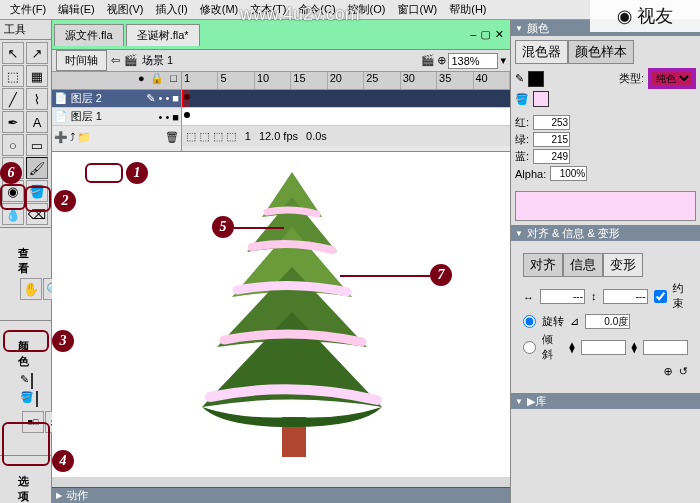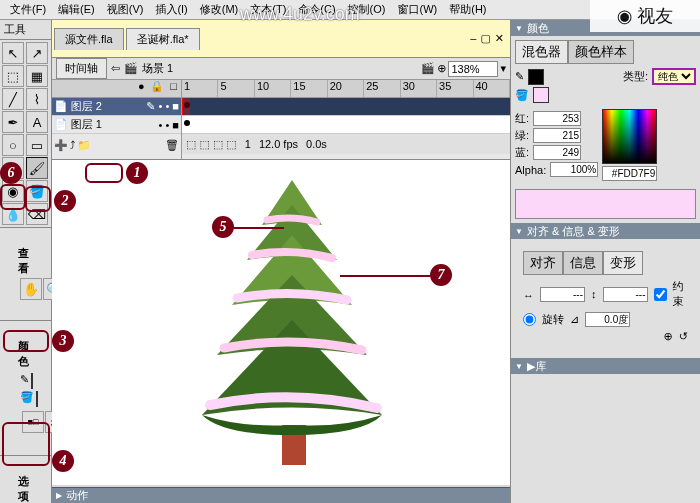--- a/index.html
+++ b/index.html
@@ -7,21 +7,21 @@
 .menubar{background:#e8e8e8;height:20px;display:flex;align-items:flex-end;padding:0 4px;border-bottom:1px solid #999}
 .menubar span{padding:2px 6px;cursor:pointer}
 .toolbox{position:absolute;left:0;top:20px;width:52px;background:#e0e0e0;border-right:1px solid #888;height:483px}
 .toolbox-title{font-weight:normal;padding:2px 4px;border-bottom:1px solid #888}
 .tool-grid{display:grid;grid-template-columns:1fr 1fr;gap:1px;padding:2px}
 .tool-btn{width:22px;height:22px;background:#e0e0e0;border:1px solid #999;display:flex;align-items:center;justify-content:center;font-size:13px}
 .tool-btn.sel{background:#c8c8c8;border:1px inset #666}
 .tool-section{padding:18px;border-top:1px solid #888}
 .color-well{width:22px;height:16px;border:1px solid #333;display:inline-block}
 .doc-area{position:absolute;left:52px;top:20px;width:458px;height:483px;background:#d8d8d8}
-.doc-tabs{height:38px;background:#fef9c3;display:flex;align-items:center;border-bottom:1px solid #888}
+.doc-tabs{height:30px;background:#86efac;display:flex;align-items:center;border-bottom:1px solid #888}
 .doc-tab{padding:3px 10px;background:#d8d8d8;border:1px solid #888;border-bottom:none;margin-left:2px;font-size:11px}
 .doc-tab.active{background:#e8e8e8}
 .doc-close{margin-left:auto;padding:0 6px;display:flex;gap:4px}
 .timeline-hdr{height:22px;background:#e0e0e0;display:flex;align-items:center;padding:0 4px;border-bottom:1px solid #999}
 .timeline-hdr .btn{padding:2px 8px;border:1px solid #888;background:#e8e8e8;margin-right:4px}
 .timeline{height:80px;background:#e8e8e8;border-bottom:1px solid #888;display:flex}
 .layer-col{width:130px;border-right:1px solid #999}
 .layer-hdr{height:18px;background:#d0d0d0;border-bottom:1px solid #999;display:flex;justify-content:flex-end;padding:0 4px;gap:6px;font-size:10px}
 .layer-row{height:18px;display:flex;align-items:center;padding:0 2px;gap:3px;border-bottom:1px solid #ccc}
 .layer-row.sel{background:#4a5f8a;color:#fff}
@@ -41,33 +41,33 @@
 .panel-bar{height:16px;background:#7a8a9a;color:#fff;padding:0 4px;display:flex;align-items:center;border-top:1px solid #556}
 .panel-bar::before{content:"▶";font-size:8px;margin-right:4px}
 .right-panels{position:absolute;right:0;top:20px;width:190px;height:483px;background:#e0e0e0;border-left:1px solid #888}
 .panel-hdr{height:16px;background:#7a8a9a;color:#fff;padding:0 4px;display:flex;align-items:center;font-size:11px}
 .panel-hdr::before{content:"▼";font-size:8px;margin-right:4px}
 .mixer{padding:4px;background:#e0e0e0}
 .mix-tabs{display:flex;gap:0;margin-bottom:4px}
 .mix-tab{padding:2px 6px;background:#d0d0d0;border:1px solid #888;font-size:13px}
 .mix-tab.active{background:#e8e8e8}
 .mix-row{display:flex;align-items:center;gap:4px;margin:2px 0;font-size:10px}
-.mix-input{width:48px;border:1px solid #888;padding:1px;background:#fff;text-align:right;font-size:10px}
+.mix-input{width:37px;border:1px solid #888;padding:1px;background:#fff;text-align:right;font-size:10px}
 .gradient-bar{height:30px;background:#fdd7f9;border:1px solid #888;margin:4px}
 .spectrum{width:55px;height:55px;background:linear-gradient(to right,red,yellow,lime,cyan,blue,magenta,red);position:relative;border:1px solid #333}
 .spectrum::after{content:"";position:absolute;inset:0;background:linear-gradient(to bottom,transparent,#000)}
 .transform{padding:12px;font-size:10px}
 .tf-row{display:flex;align-items:center;gap:6px;margin:3px 0}
 .tf-input{width:45px;border:1px solid #888;padding:1px;background:#fff;font-size:10px;text-align:right}
 .annotation{position:absolute;width:22px;height:22px;background:#7a0015;color:#fff;border-radius:50%;display:flex;align-items:center;justify-content:center;font-weight:bold;font-size:14px;z-index:100;font-style:italic;font-family:Georgia,serif}
 .ann-ring{position:absolute;border:2px solid #7a0015;border-radius:6px;z-index:99}
 .ann-line{position:absolute;height:2px;background:#7a0015;z-index:99}
 .watermark{position:absolute;top:4px;left:240px;color:#fff;font-size:18px;font-family:Arial;opacity:0.8;z-index:200;text-shadow:0 0 2px #000}
 .logo{position:absolute;top:0;right:0;width:110px;height:32px;background:#fff;z-index:150;display:flex;align-items:center;justify-content:center;font-size:18px;opacity:0.9}
-select{font-size:10px;border:2px solid #a21caf;background:#fef9c3}
+select{font-size:10px;border:4px solid #a21caf;background:#be185d}
 </style>
 </head>
 <body>
 
 <div class="watermark">www.4u2v.com</div>
 <div class="logo">◉ 视友</div>
 
 <div class="menubar">
   <span>文件(F)</span>
   <span>编辑(E)</span>
@@ -257,41 +257,38 @@
           </div>
         <div class="mix-row">
             <span>蓝:</span>
             <input class="mix-input" value="249" style="">
           </div>
         <div class="mix-row">
             <span>Alpha:</span>
             <input class="mix-input" value="100%" style="">
           </div>
       </div>
-      <div>
-        <div class="spectrum"></div>
-        <input class="mix-input" style="width: 55px; margin-top: 2px;" value="#FDD7F9">
-      </div>
     </div>
   </div>
   <div class="gradient-bar"></div>
 
   <div class="panel-hdr">对齐 &amp; 信息 &amp; 变形</div>
   <div class="transform">
     <div class="mix-tabs">
       <div class="mix-tab">对齐</div>
       <div class="mix-tab">信息</div>
       <div class="mix-tab active">变形</div>
     </div>
     <div class="tf-row">
       ↔<input class="tf-input" value="---" style="">
       ↕<input class="tf-input" value="---" style="">
       <input type="checkbox" checked="" style=""><span>约束</span>
     </div>
     <div class="tf-row"><input type="radio" checked="" style=""><span>旋转</span> ⊿<input class="tf-input" value="0.0度" style=""></div>
+    <div class="tf-row"><input type="radio" style=""><span>倾斜</span> ⧫<input class="tf-input" disabled="" style=""> ⧫<input class="tf-input" disabled="" style=""></div>
     <div class="tf-row" style="justify-content:flex-end">
         <span>⊕</span> 
         <span>↺</span>
       </div>
   </div>
 
   <div class="panel-hdr" style="background:#7a8a9a">▶ <span>库</span></div>
 </div>
 
 <div class="ann-ring" style="left:85px;top:163px;width:38px;height:20px"></div>

